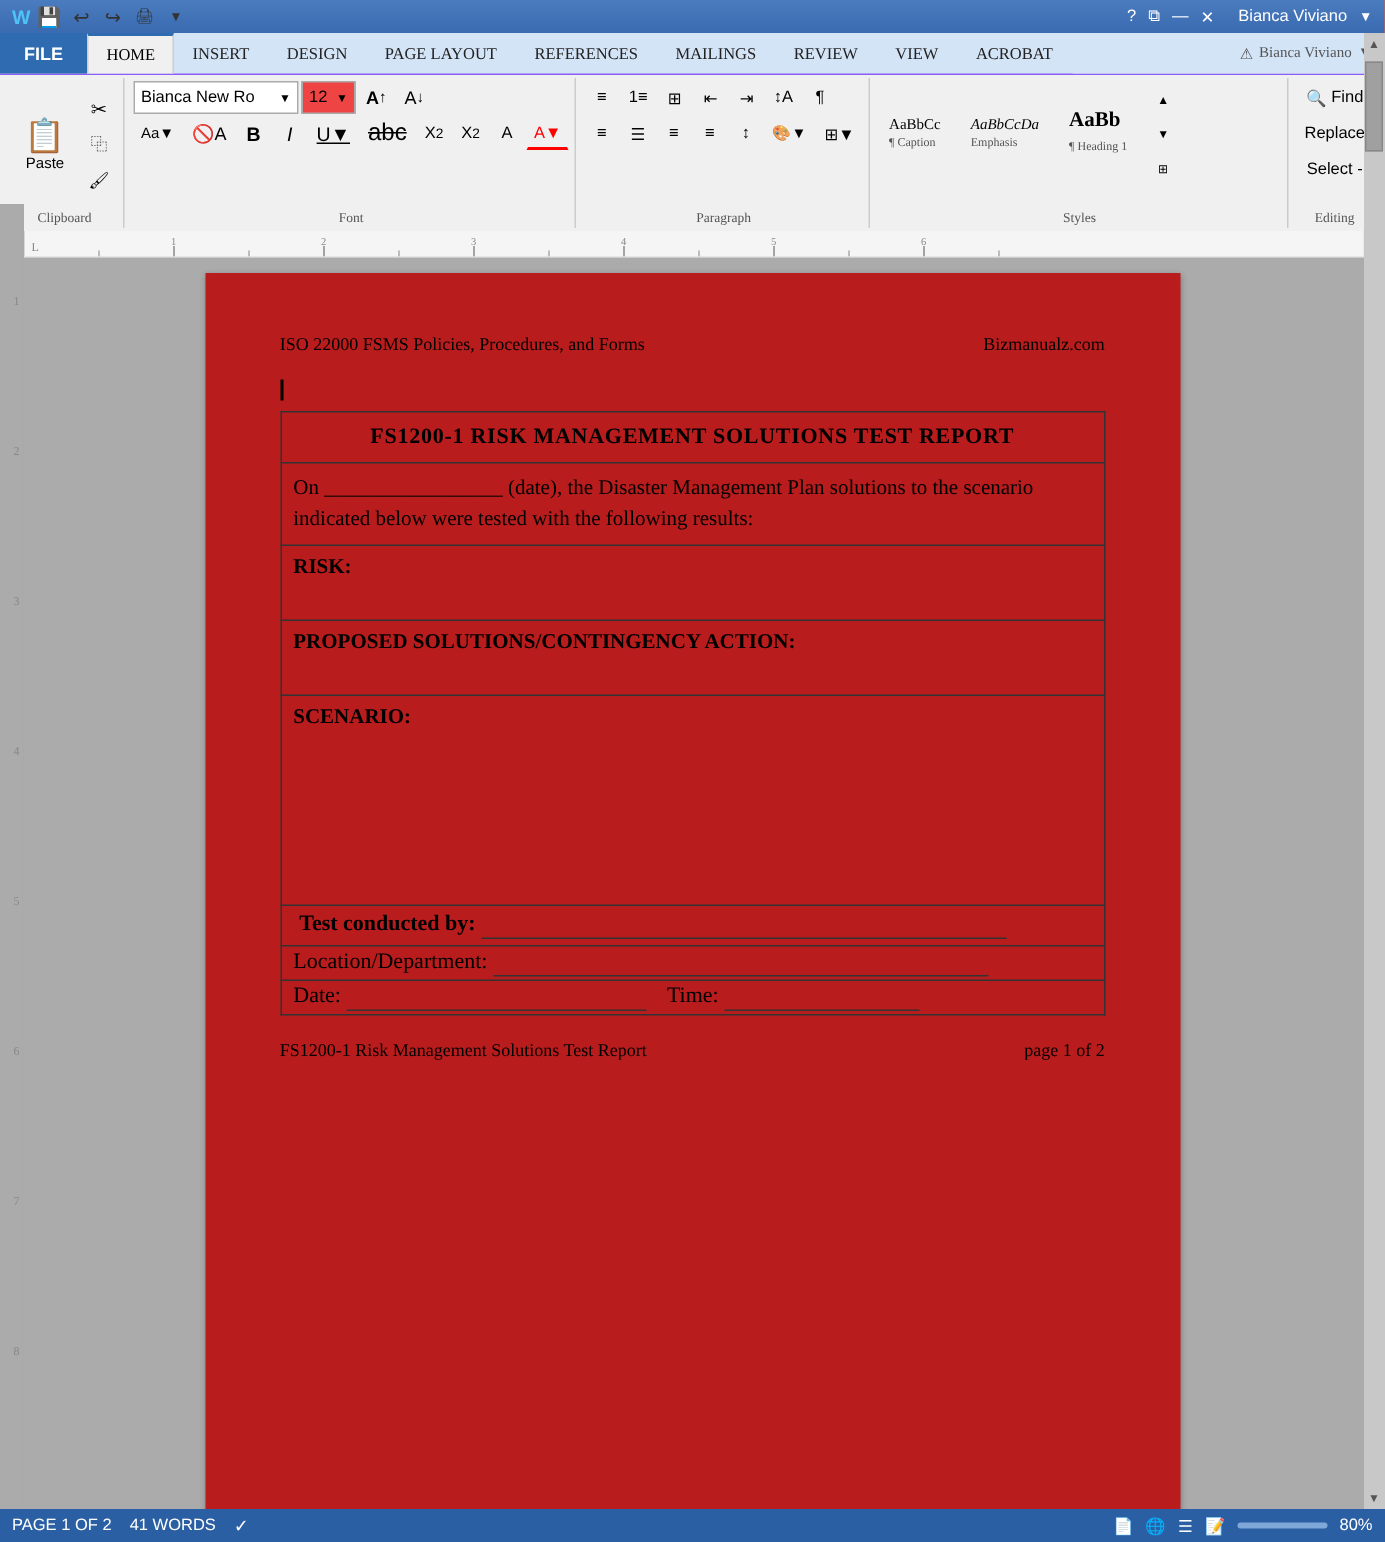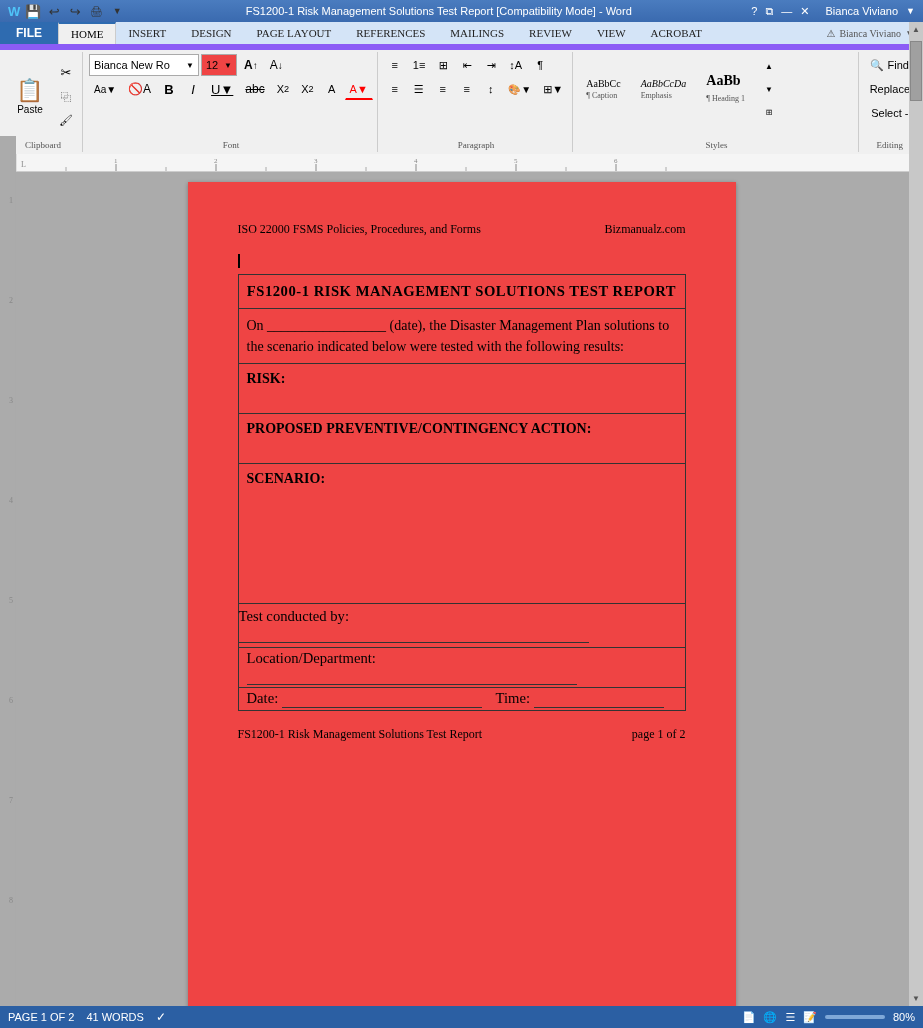--- a/index.html
+++ b/index.html
@@ -15,21 +15,21 @@
       padding: 0 8px;
       color: white;
       font-size: 11px;
       font-family: 'Segoe UI', Arial, sans-serif;
     }
     #titlebar-left { display: flex; align-items: center; gap: 4px; }
     #titlebar-center { flex: 1; text-align: center; font-size: 11px; }
     #titlebar-right { display: flex; align-items: center; gap: 8px; font-size: 11px; }
 
     
-    #ribbon-tabs { display: flex; align-items: stretch; height: 28px; background: #d4e4f7; border-bottom: 6px solid #8b5cf6; }
+    #ribbon-tabs { display: flex; align-items: stretch; height: 28px; background: #d4e4f7; border-bottom: 1px solid #8b5cf6; }
     .ribbon-file-btn {
       background: #2e6bb0; color: white; padding: 0 16px; font-size: 12px; font-weight: bold;
       display: flex; align-items: center; cursor: pointer; border: none;
     }
     .ribbon-tab {
       padding: 0 12px; font-size: 11px; display: flex; align-items: center; cursor: pointer;
       color: #222; border-right: 1px solid transparent;
     }
     .ribbon-tab.active {
       background: #f0f0f0; border-left: 1px solid #ccc; border-right: 1px solid #ccc; border-top: 2px solid #2e6bb0; color: #000;
@@ -74,22 +74,22 @@
     #doc-area {
       background: #ababab;
       padding: 10px 0;
       overflow-y: auto;
       height: calc(1028px - 22px - 28px - 66px - 20px - 26px);
       display: flex; flex-direction: column; align-items: center;
     }
 
     
     #page {
-      background: #ef4444;
-      width: 548px;
+      background: #b91c1c;
+      width: 650px;
       min-height: 840px;
       padding: 40px 50px 40px 50px;
       box-shadow: 0 1px 4px rgba(0,0,0,0.3);
       position: relative;
       font-family: 'Times New Roman', Times, serif;
       font-size: 11pt;
     }
 
     .page-header {
       display: flex; justify-content: space-between; font-size: 9pt; margin-bottom: 16px;
@@ -167,21 +167,20 @@
   <div id="titlebar-left">
     <span style="color:#4fc3f7;font-weight:bold;font-size:13px;">W</span>
     <div class="quick-access">
       <span class="qa-btn">💾</span>
       <span class="qa-btn">↩</span>
       <span class="qa-btn">↪</span>
       <span class="qa-btn" style="font-size:10px;">🖨</span>
       <span class="qa-btn" style="font-size:9px;">▼</span>
     </div>
   </div>
-  <div id="titlebar-center">FS1200-1 Risk Management Solutions Test Report [Compatibility Mode] - Word</div>
   <div id="titlebar-right">
     <span>?</span>
     <span>⧉</span>
     <span>—</span>
     <span>✕</span>
     <span style="margin-left:8px;font-size:11px;">Bianca Viviano</span>
     <span style="font-size:9px;">▼</span>
   </div>
 </div>
 
@@ -235,21 +234,21 @@
       </div>
       <div class="tb-btn" style="font-weight:bold;font-size:12px;">A<sup>↑</sup></div>
       <div class="tb-btn" style="font-size:12px;">A<sup>↓</sup></div>
     </div>
     <div class="toolbar-row">
       <div class="tb-btn" style="font-size:10px;">Aa▼</div>
       <div class="tb-btn" style="font-size:12px;">🚫A</div>
       <div class="tb-btn" style="font-weight:bold;font-size:13px;">B</div>
       <div class="tb-btn" style="font-style:italic;font-size:13px;">I</div>
       <div class="tb-btn" style="text-decoration:underline;font-size:13px;">U▼</div>
-      <div class="tb-btn" style="text-decoration:line-through;font-size:12px;">abc</div>
+      <div class="tb-btn" style="text-decoration:line-through;font-size:16px;">abc</div>
       <div class="tb-btn" style="font-size:11px;">X<sub>2</sub></div>
       <div class="tb-btn" style="font-size:11px;">X<sup>2</sup></div>
       <div class="tb-btn" style="font-size:11px;">A</div>
       <div class="tb-btn" style="font-size:11px;color:red;border-bottom:2px solid red;">A▼</div>
     </div>
     <div class="toolbar-group-label">Font</div>
   </div>
 
   <div class="toolbar-group" style="min-width:140px;">
     <div class="toolbar-row" style="margin-bottom:2px;">
@@ -373,32 +372,32 @@
       </tr>
 
       <tr class="section-row">
         <td>
           <span class="section-label">RISK:</span>
         </td>
       </tr>
 
       <tr class="section-row">
         <td>
-          <span class="section-label">PROPOSED PREVENTIVE/CONTINGENCY ACTION:</span>
+          <span class="section-label">PROPOSED SOLUTIONS/CONTINGENCY ACTION:</span>
         </td>
       </tr>
 
       <tr class="scenario-row">
         <td>
           <span class="section-label">SCENARIO:</span>
         </td>
       </tr>
 
       <tr>
-        <td style="padding: 4px 0;">
+        <td style="padding: 4px 12px; font-weight: bold;">
           <span>Test conducted by:</span>
           <span class="sig-inline" style="width:350px;display:inline-block;">&nbsp;</span>
         </td>
       </tr>
       <tr>
         <td style="padding: 2px 8px;border-top:none;margin-left:47px;">
           <span>Location/Department:</span>
           <span class="sig-inline" style="width:330px;display:inline-block;">&nbsp;</span>
         </td>
       </tr>

